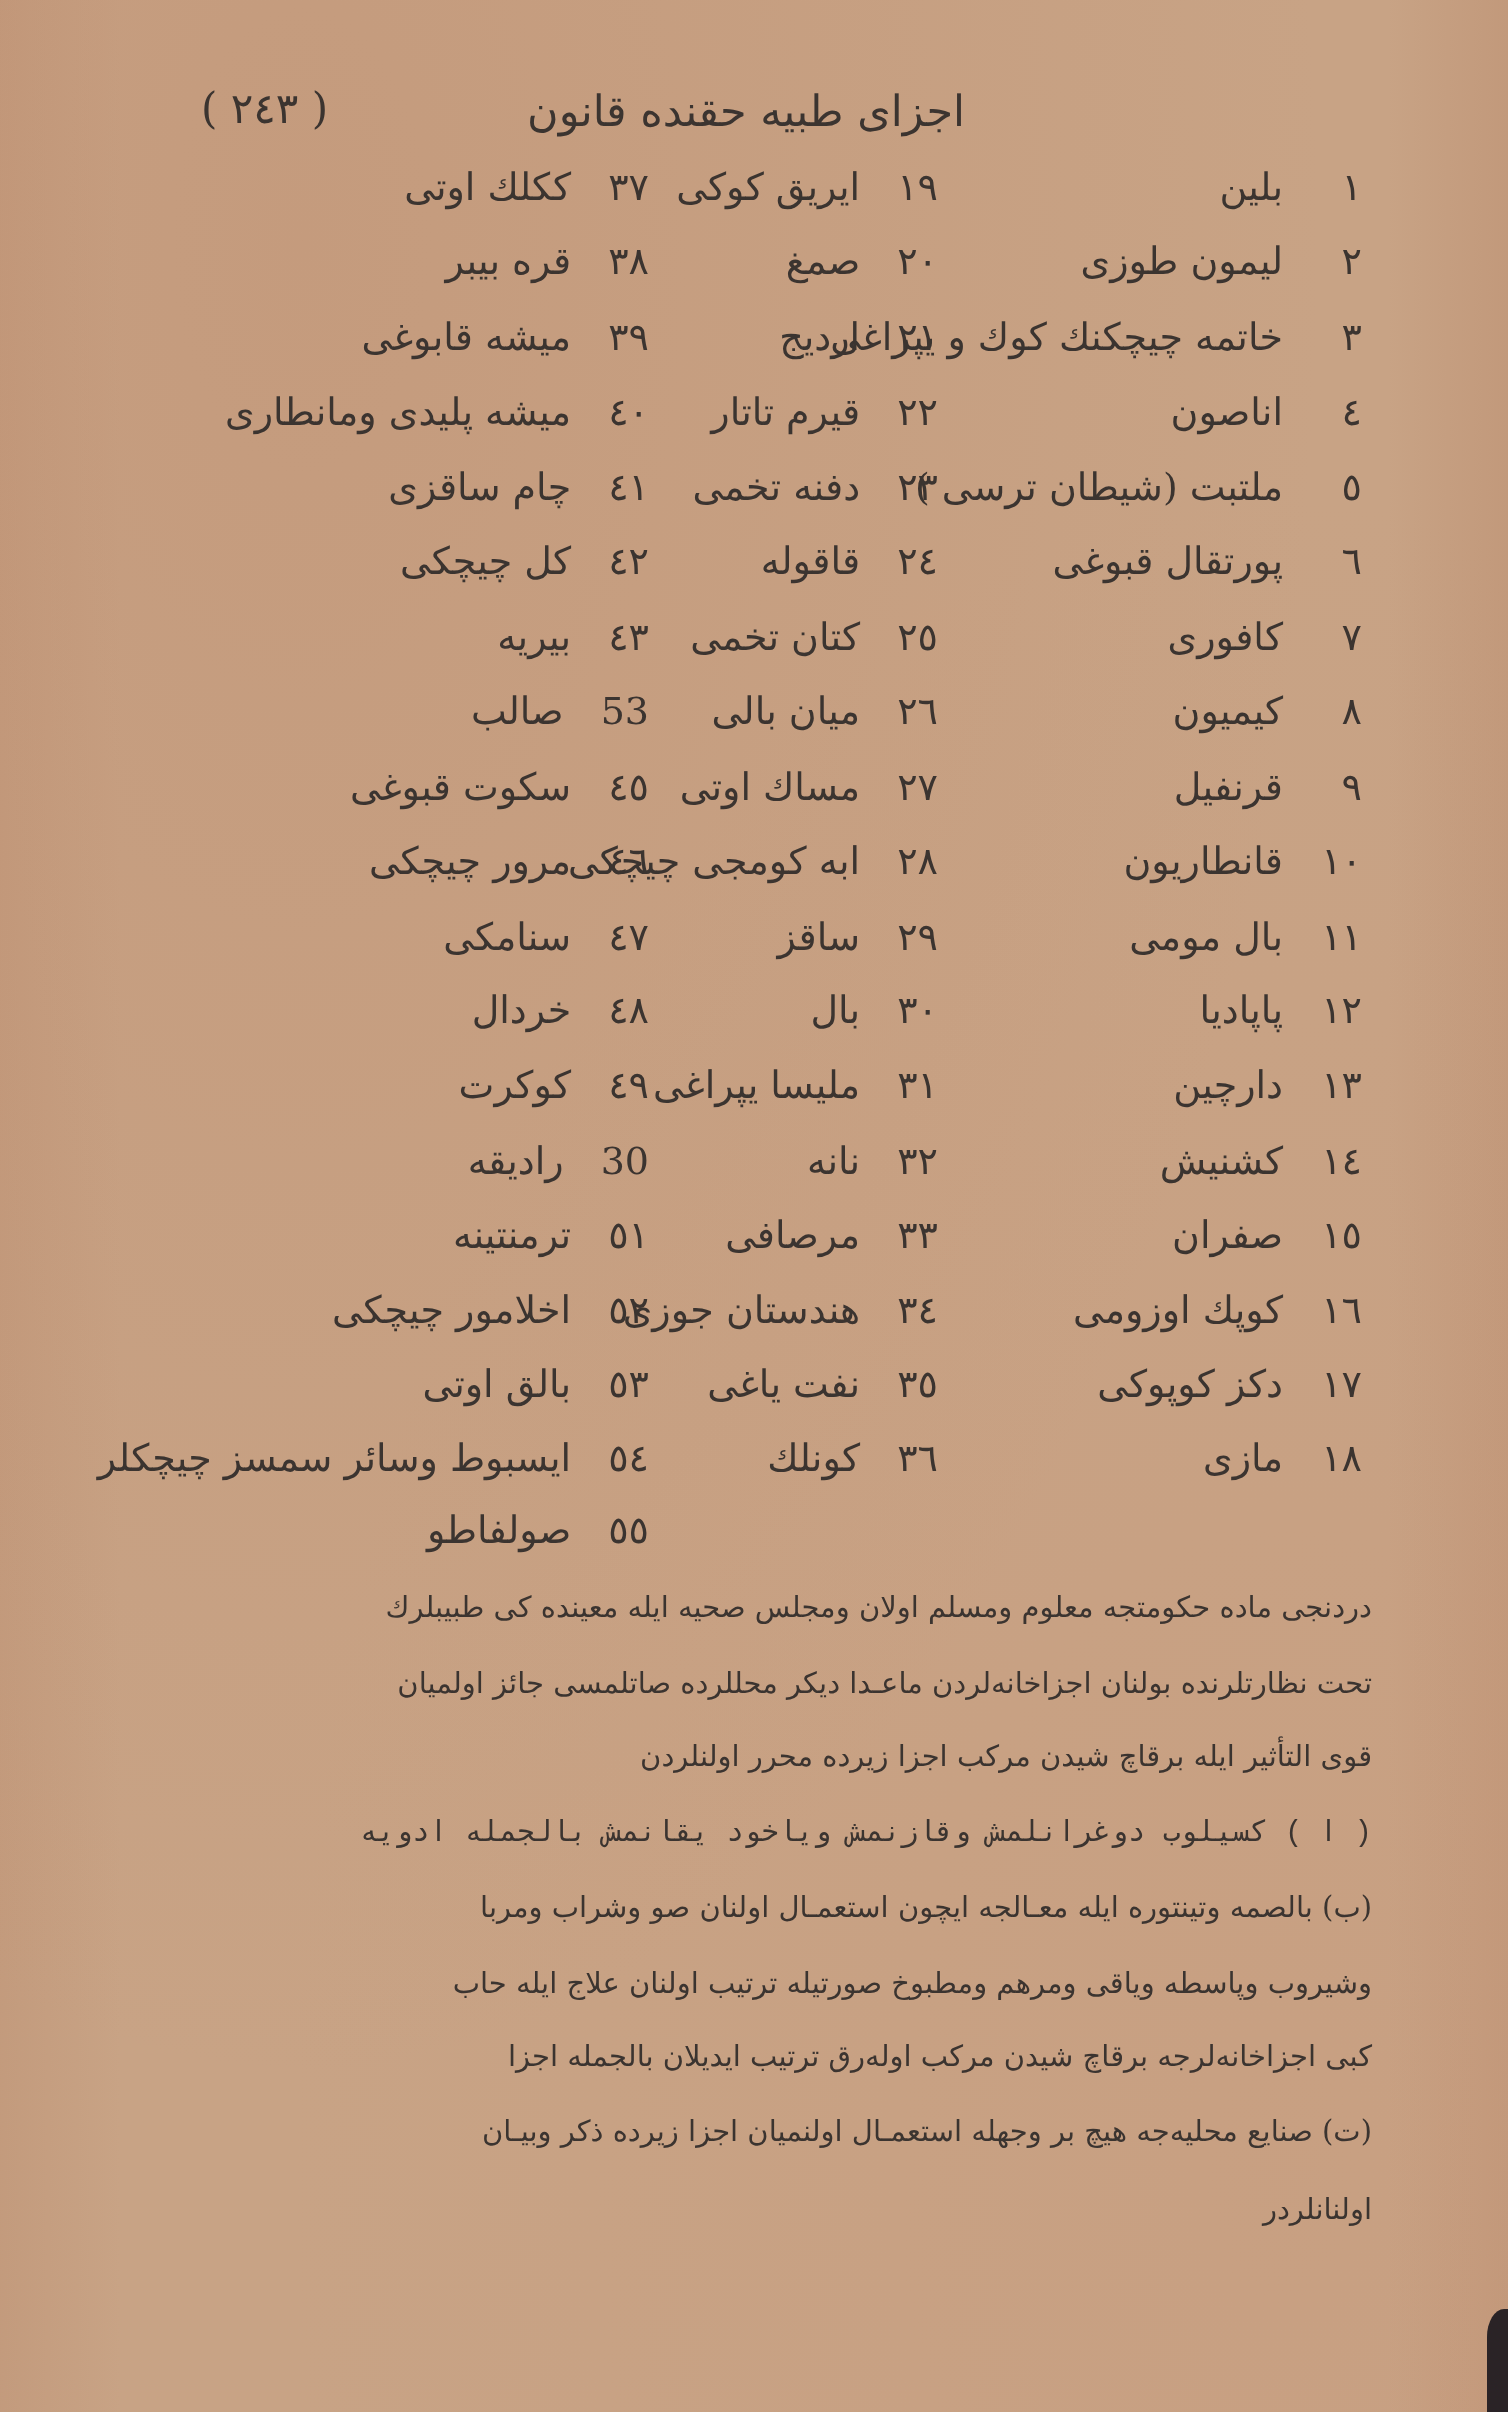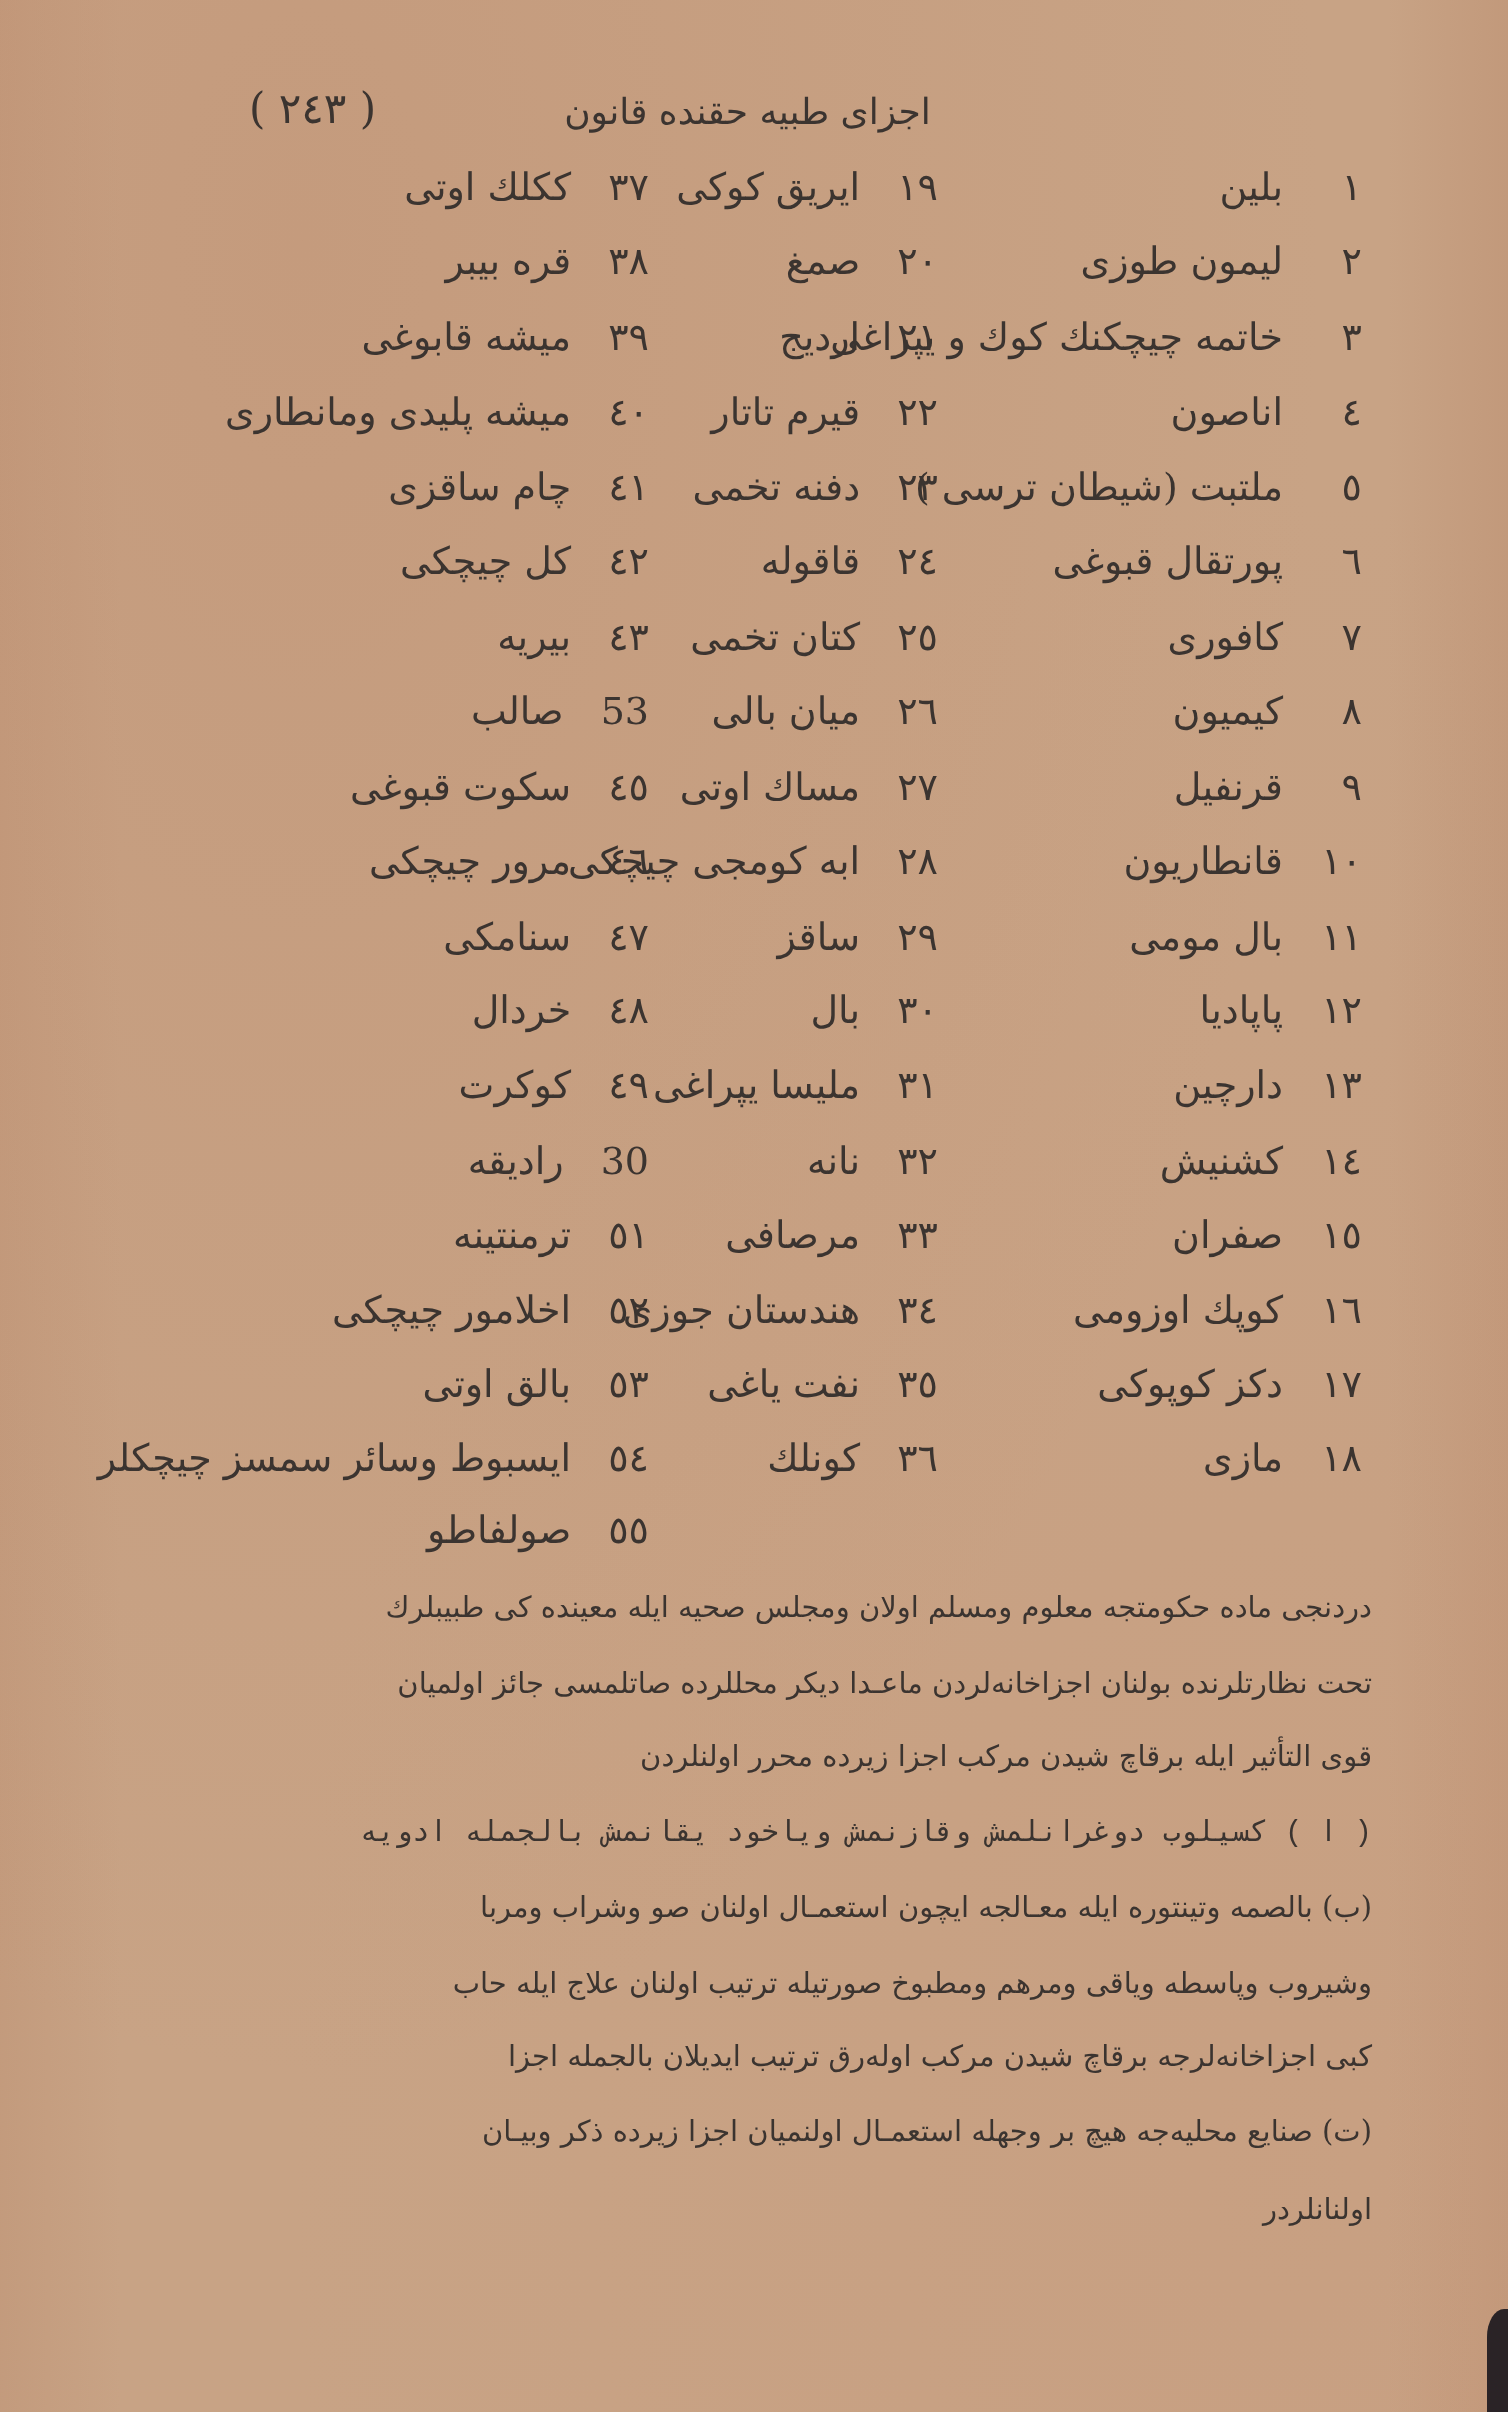--- a/index.html
+++ b/index.html
@@ -10,26 +10,25 @@
       radial-gradient(ellipse at 20% 10%, rgba(190,140,110,0.35), transparent 60%),
       radial-gradient(ellipse at 85% 90%, rgba(200,150,120,0.25), transparent 55%),
       linear-gradient(90deg, rgba(180,130,100,0.25) 0%, rgba(0,0,0,0) 8%, rgba(0,0,0,0) 92%, rgba(180,130,100,0.3) 100%);
     font-family: "DejaVu Serif", serif;
     color: #3b3430;
   }
   .page { position: absolute; inset: 0; }
   .rtl { direction: rtl; unicode-bidi: isolate; white-space: nowrap; }
   .header-title {
     position: absolute; top: 83px; left: 530px; width: 435px; text-align: center;
-    font-size: 36px; line-height: 57px;
+    font-size: 43px; line-height: 57px;
   }
   .page-number {
     position: absolute; top: 78px; left: 201px; font-size: 42px; line-height: 61px;
     letter-spacing: 1.9px;
-    margin-left: 48px;
   }
   .row { position: absolute; left: 0; width: 1508px; height: 61px; }
   .cell {
     position: absolute; top: 0; display: flex; flex-direction: row-reverse; align-items: center;
     font-size: 38px; line-height: 61px; white-space: nowrap;
   }
   .cell .num { display: inline-block; margin-left: 37px; }
   .c1 { right: 146px; }
   .c2 { right: 570px; }
   .c3 { right: 859px; }

